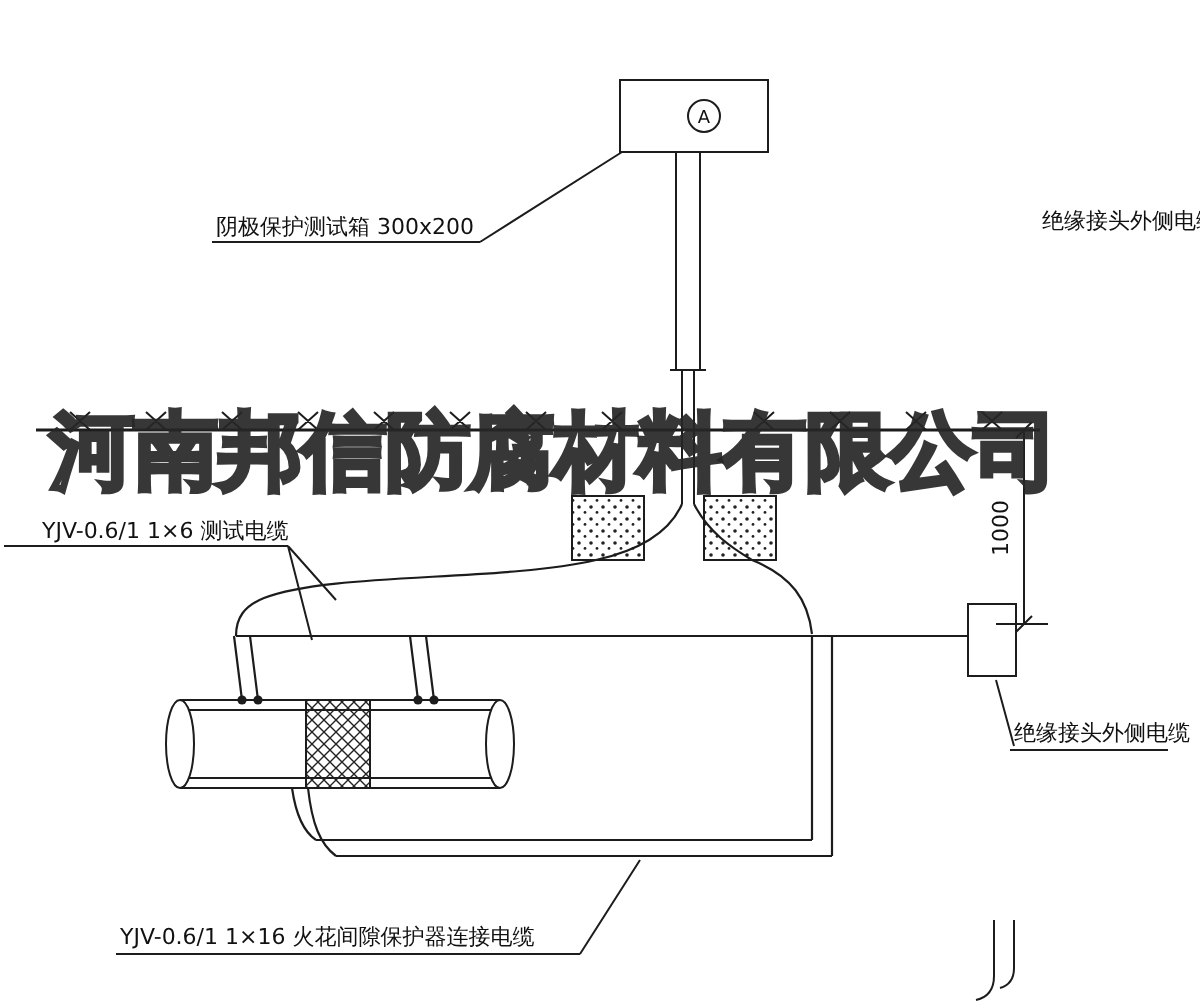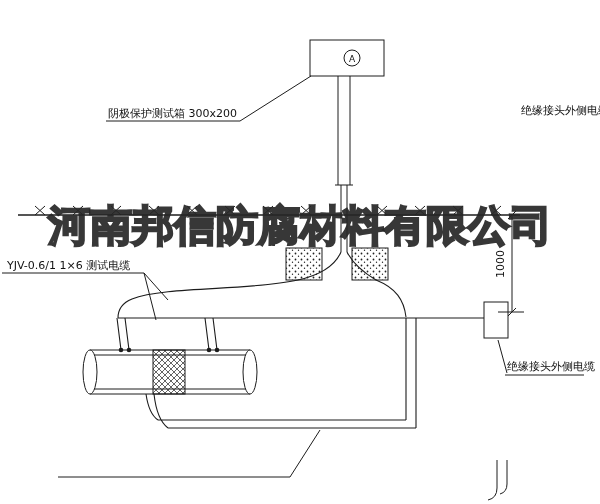--- a/index.html
+++ b/index.html
@@ -14,27 +14,27 @@
   .lbl {
     position:absolute;
     font-size:11px;
     line-height:13px;
     color:#111;
     white-space:nowrap;
     font-family:"DejaVu Sans", sans-serif;
   }
   .lbl-test-box       { left:108px; top:107px; }
   .lbl-insulation     { left:521px; top:104px; }
-  .lbl-test-cable     { left:7px;   top:259px; }
+  .lbl-test-cable     { left:21px;   top:259px; }
   .lbl-spark          { left:507px; top:360px; }
   .lbl-spark-cable    { left:60px;  top:462px; }
   .watermark {
     position:absolute;
     left:25px; top:198px; width:550px;
-    text-align:center;
+    text-align:left;
     font-size:42px;
     font-weight:bold;
     letter-spacing:0;
     color:rgba(45,45,45,0.85);
     font-family:Liberation Sans, sans-serif;
     pointer-events:none;
   }
   @supports (-webkit-text-stroke: 1px black) {
     .watermark {
       color:transparent;
@@ -131,16 +131,17 @@
 
     <g stroke="#1c1c1c" fill="none" stroke-width="1">
       <path d="M497,460 L497,488 Q497,498 488,500 M507,460 L507,484 Q507,492 500,494"></path>
     </g>
   </svg>
 
   <div class="lbl lbl-test-box">阴极保护测试箱 300x200</div>
   <div class="lbl lbl-insulation">绝缘接头外侧电缆</div>
   <div class="lbl lbl-test-cable">YJV-0.6/1 1×6 测试电缆</div>
   <div class="lbl lbl-spark">绝缘接头外侧电缆</div>
+  <div class="lbl lbl-spark-cable">YJV-0.6/1 1×16 火花间隙保护器连接电缆</div>
 
   <div class="watermark">河南邦信防腐材料有限公司</div>
 
 </div>
 
 </body></html>

